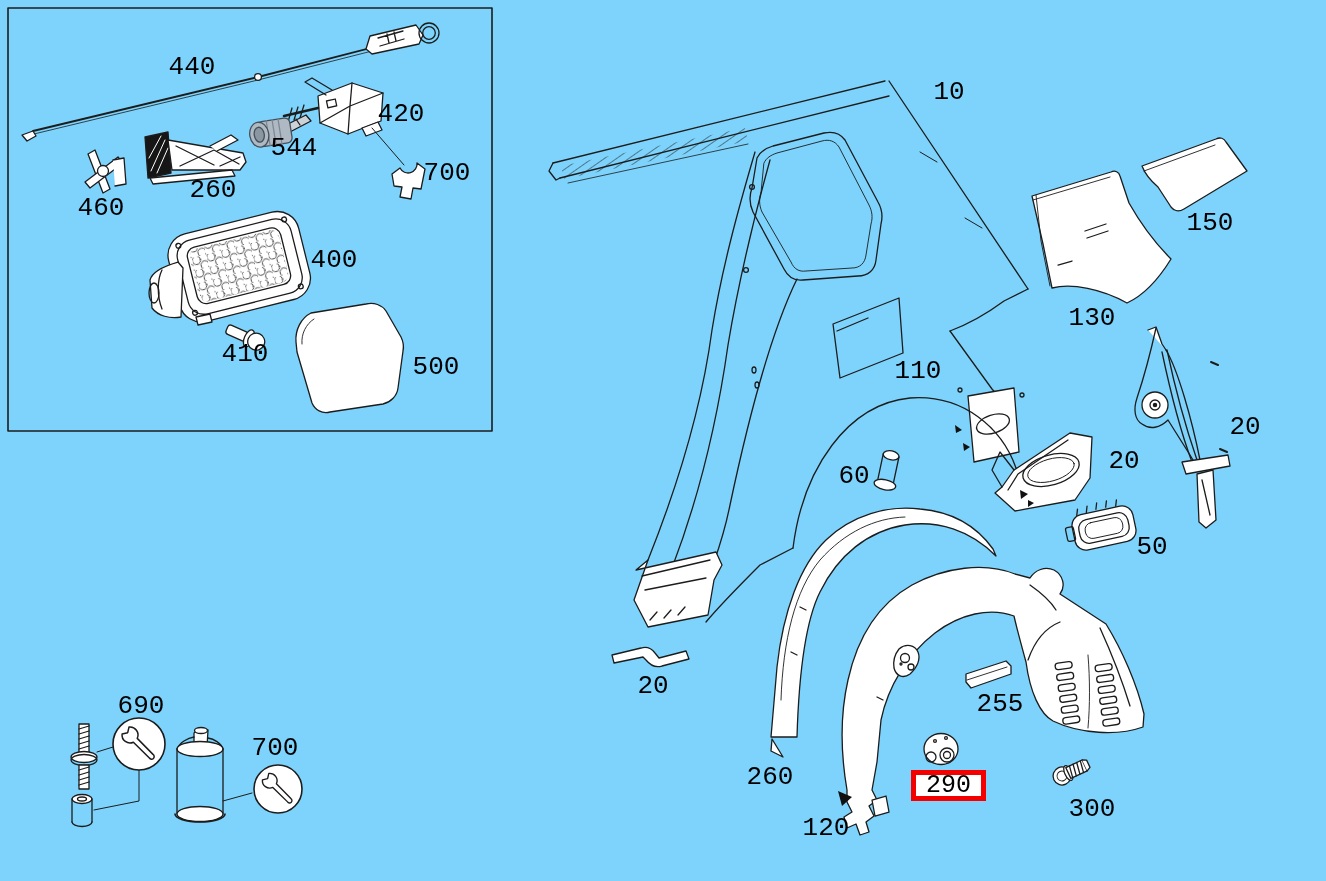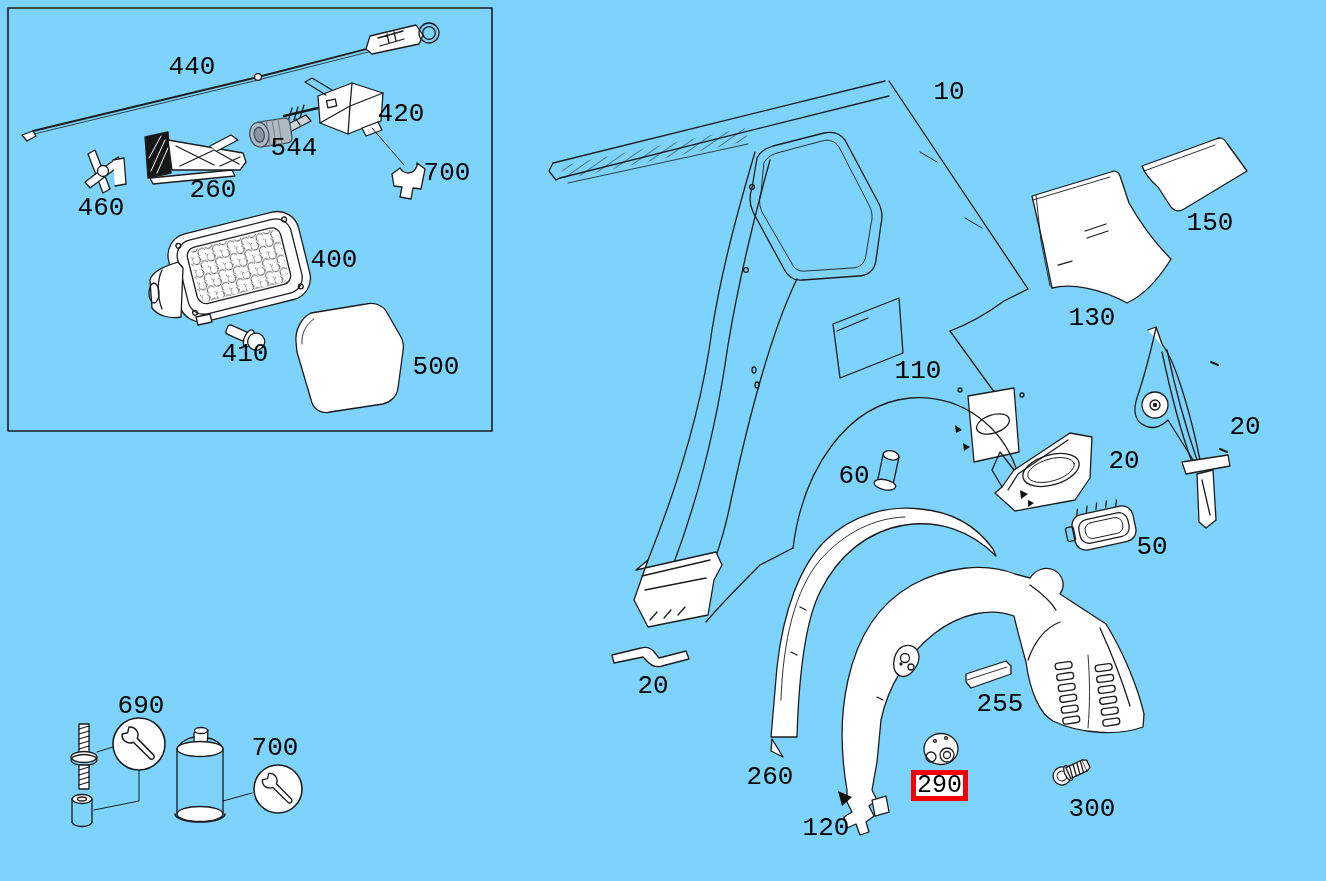--- a/index.html
+++ b/index.html
@@ -7,21 +7,21 @@
     position:relative;width:1326px;height:881px;background:#7dd3fc;
     font-family:Liberation Mono, monospace;overflow:hidden;
   }
   #art{position:absolute;left:0;top:0;}
   .callout{
     position:absolute;transform:translate(-50%,-50%);
     font-size:26px;line-height:1;color:#000;white-space:nowrap;cursor:pointer;
     user-select:none;
   }
   .highlight-box{
-    position:absolute;left:911px;top:770px;width:57px;height:31px;
+    position:absolute;left:911px;top:770px;width:75px;height:31px;
     box-sizing:border-box;border:5px solid #f40000;background:#ffffff;
     display:flex;align-items:center;justify-content:center;cursor:pointer;
   }
   .highlight-box .callout-inner{
     font-size:25px;line-height:1;color:#000;user-select:none;
   }
 </style>
 </head>
 <body>
 

